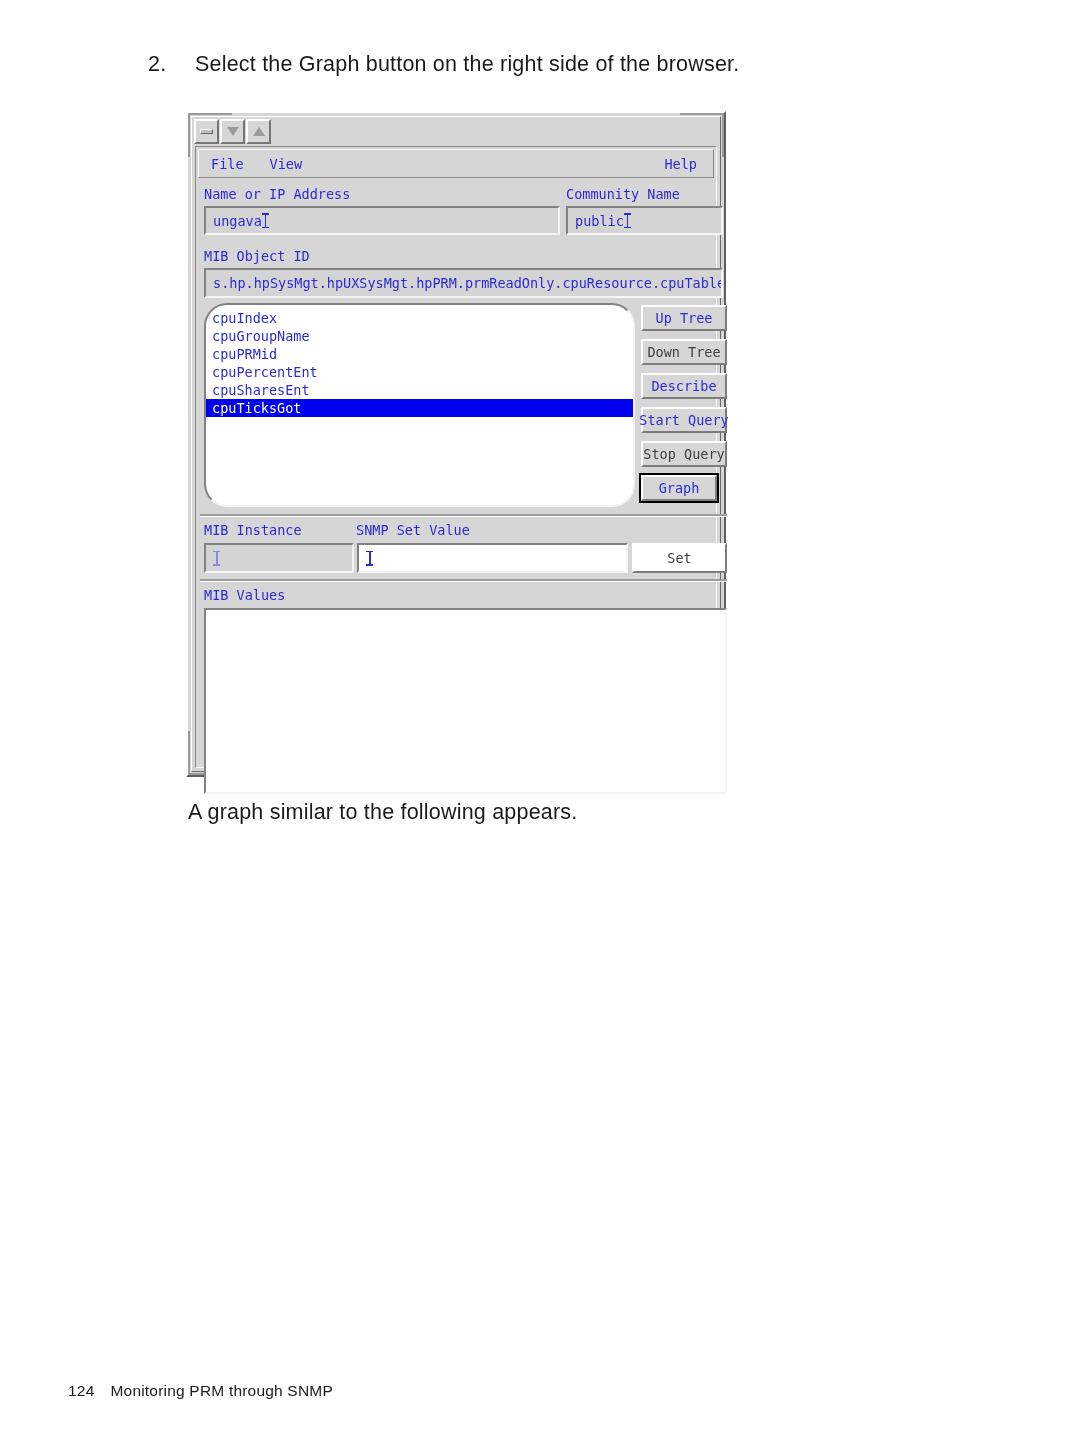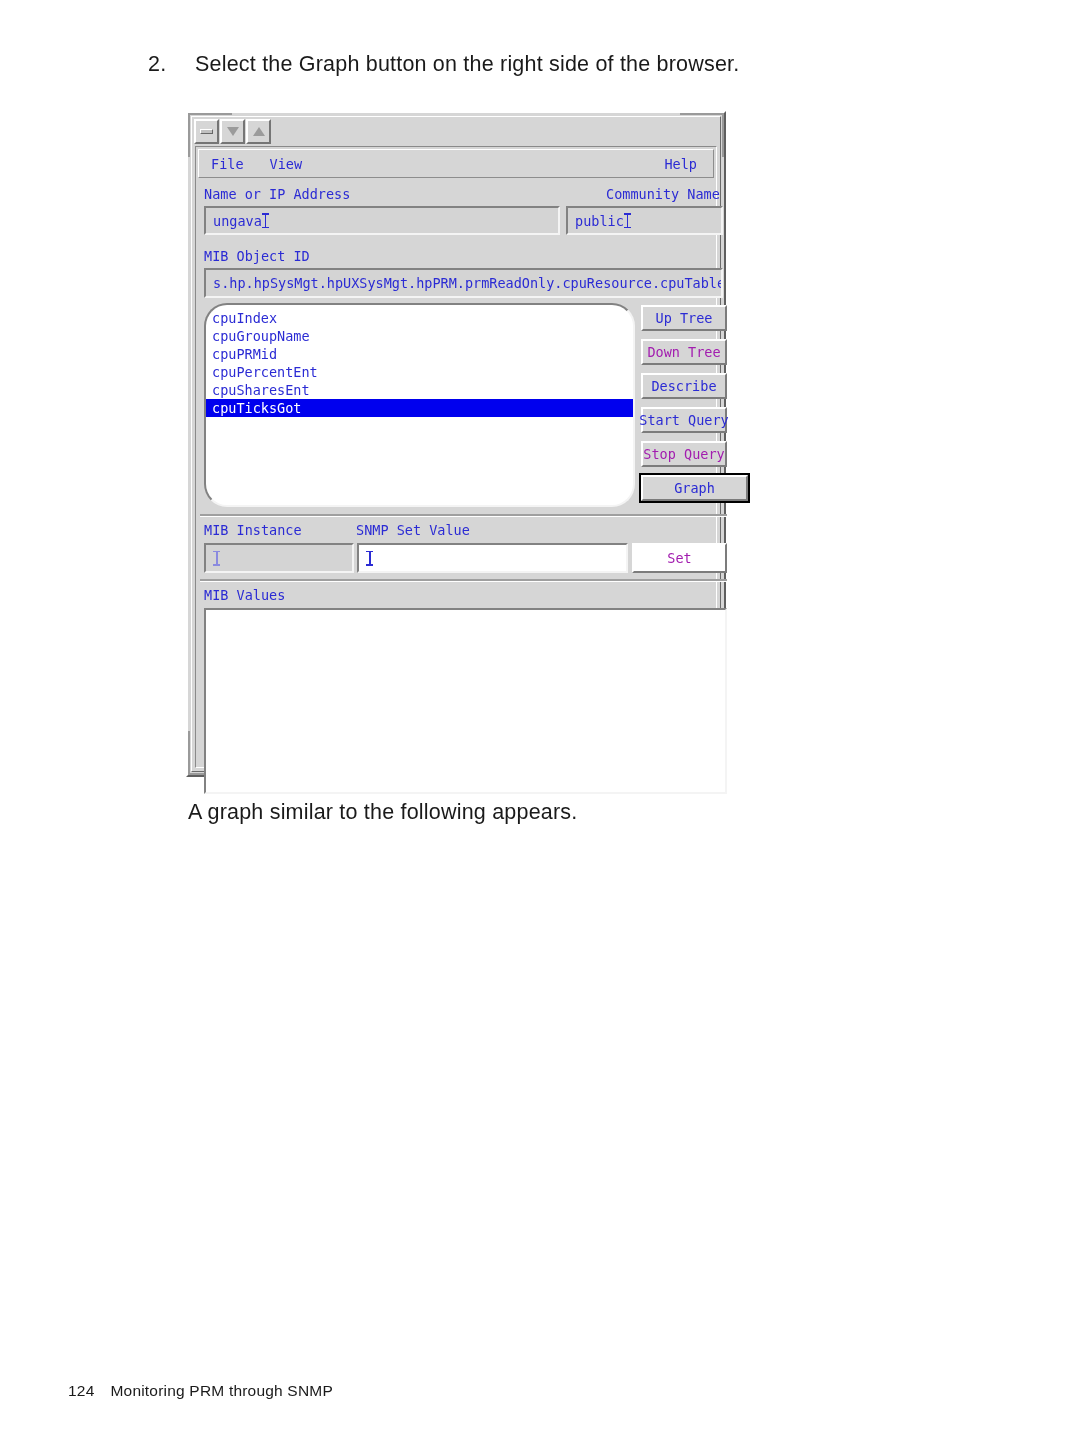--- a/index.html
+++ b/index.html
@@ -249,21 +249,21 @@
     border-bottom: 2px solid #7c7c7c;
     box-sizing: border-box;
     display: flex;
     align-items: center;
     justify-content: center;
     font-family: "DejaVu Sans Mono", monospace;
     font-size: 13.5px;
     color: #2b2bd4;
     white-space: nowrap;
   }
-  .btn.disabled { color: #a21caf; }
+  .btn.disabled { color: #404040; }
   .btn.focus {
     border: 2px solid #000000;
     padding: 0;
   }
   .btn.focus .btn-inner {
     width: 100%; height: 100%;
     background: #d6d6d6;
     border-top: 2px solid #ffffff;
     border-left: 2px solid #ffffff;
     border-right: 2px solid #7c7c7c;
@@ -360,21 +360,21 @@
       <div class="panel">
 
         <div class="lbl" style="position:absolute;left:6px;top:8px;">Name or IP Address</div>
         <div class="field" style="position:absolute;left:6px;top:28px;width:356px;height:29px;">
           <span class="val">ungava</span>
             <span class="caret">
               <i></i>
             </span>
         </div>
 
-        <div class="lbl" style="position:absolute;left:368px;top:8px;margin-left:40px;">Community Name</div>
+        <div class="lbl" style="position:absolute;left:368px;top:8px;">Community Name</div>
         <div class="field" style="position:absolute;left:368px;top:28px;width:157px;height:29px;">
           <span class="val">public</span>
             <span class="caret">
               <i></i>
             </span>
         </div>
 
         <div class="lbl" style="position:absolute;left:6px;top:70px;">MIB Object ID</div>
         <div class="field" style="position:absolute;left:6px;top:90px;width:519px;height:30px;">
           <span class="val">s.hp.hpSysMgt.hpUXSysMgt.hpPRM.prmReadOnly.cpuResource.cpuTable.cpuRecord</span>
@@ -388,21 +388,21 @@
           <div class="list-item">cpuPercentEnt</div>
           <div class="list-item">cpuSharesEnt</div>
           <div class="list-item selected">cpuTicksGot</div>
         </div>
 
         <div class="btn" style="position:absolute;left:443px;top:127px;width:86px;height:26px;">Up Tree</div>
         <div class="btn disabled" style="position:absolute;left:443px;top:161px;width:86px;height:26px;">Down Tree</div>
         <div class="btn" style="position:absolute;left:443px;top:195px;width:86px;height:26px;text-align:center;">Describe</div>
         <div class="btn" style="position:absolute;left:443px;top:229px;width:86px;height:26px;">Start Query</div>
         <div class="btn disabled" style="position:absolute;left:443px;top:263px;width:86px;height:26px;">Stop Query</div>
-        <div class="btn focus" style="position:absolute;left:441px;top:295px;width:111px;height:30px;">
+        <div class="btn focus" style="position:absolute;left:441px;top:295px;width:80px;height:30px;">
           <div class="btn-inner">
             <span>Graph</span>
           </div>
         </div>
 
         <div class="sep" style="left:2px;top:336px;width:527px;"></div>
 
         <div class="lbl" style="position:absolute;left:6px;top:344px;">MIB Instance</div>
         <div class="lbl" style="position:absolute;left:158px;top:344px;">SNMP Set Value</div>
 

